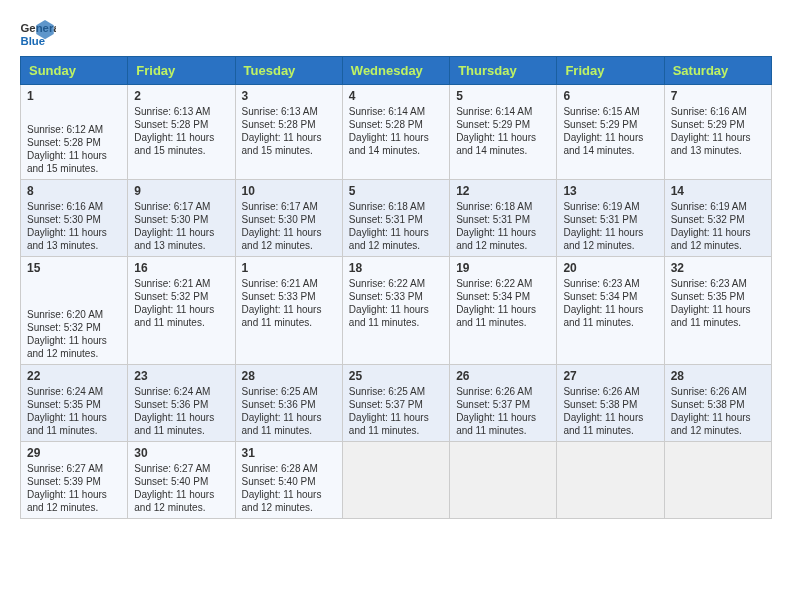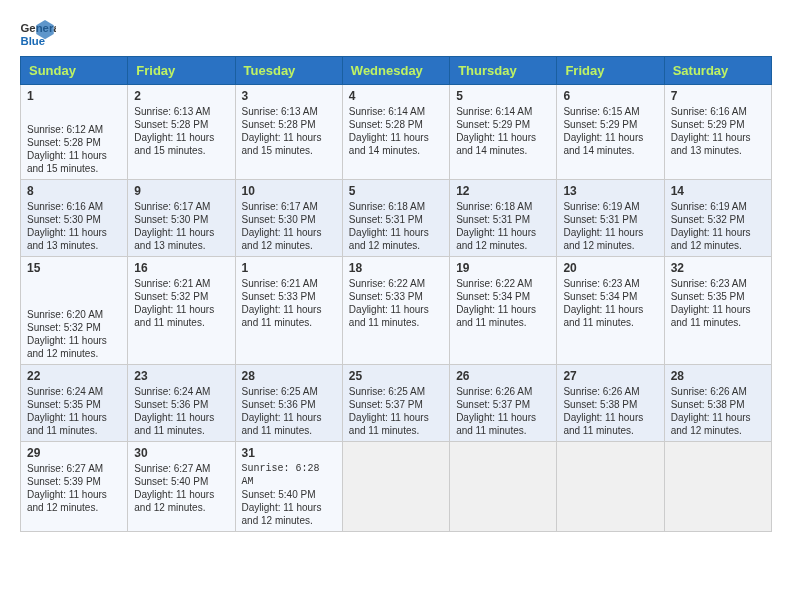--- a/index.html
+++ b/index.html
@@ -321,21 +321,21 @@
         </td>
         <td>
           <span class="day-num">30</span>
           <span style="display: block; line-height: 1.3;">Sunrise: 6:27 AM</span>
           <span style="display: block; line-height: 1.3;">Sunset: 5:40 PM</span>
           <span style="display: block; line-height: 1.3;">Daylight: 11 hours</span>
           <span style="display: block; line-height: 1.3;">and 12 minutes.</span>
         </td>
         <td>
           <span class="day-num">31</span>
-          <span style="display: block; line-height: 1.3; font-family: Liberation Mono, monospace;">Sunrise: 6:28 AM</span>
+          <span style="display: block; line-height: 1.3;">Sunrise: 6:28 AM</span>
           <span style="display: block; line-height: 1.3;">Sunset: 5:40 PM</span>
           <span style="display: block; line-height: 1.3;">Daylight: 11 hours</span>
           <span style="display: block; line-height: 1.3;">and 12 minutes.</span>
         </td>
         <td class="cell-empty"></td>
         <td class="cell-empty"></td>
         <td class="cell-empty"></td>
         <td class="cell-empty"></td>
       </tr>
     </tbody>

